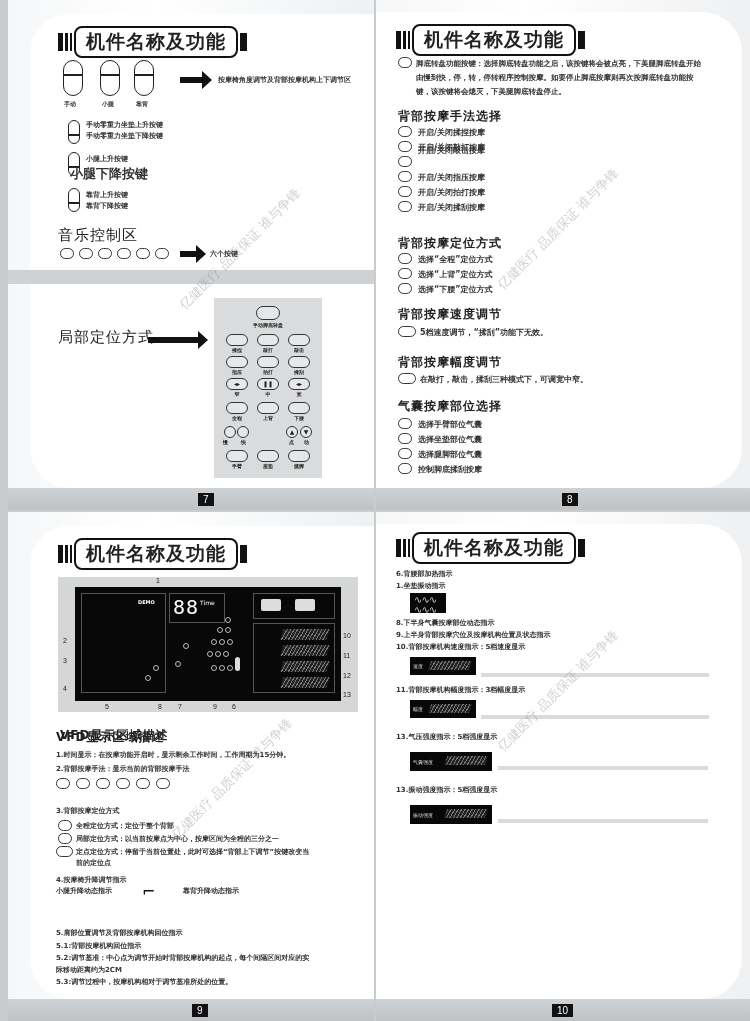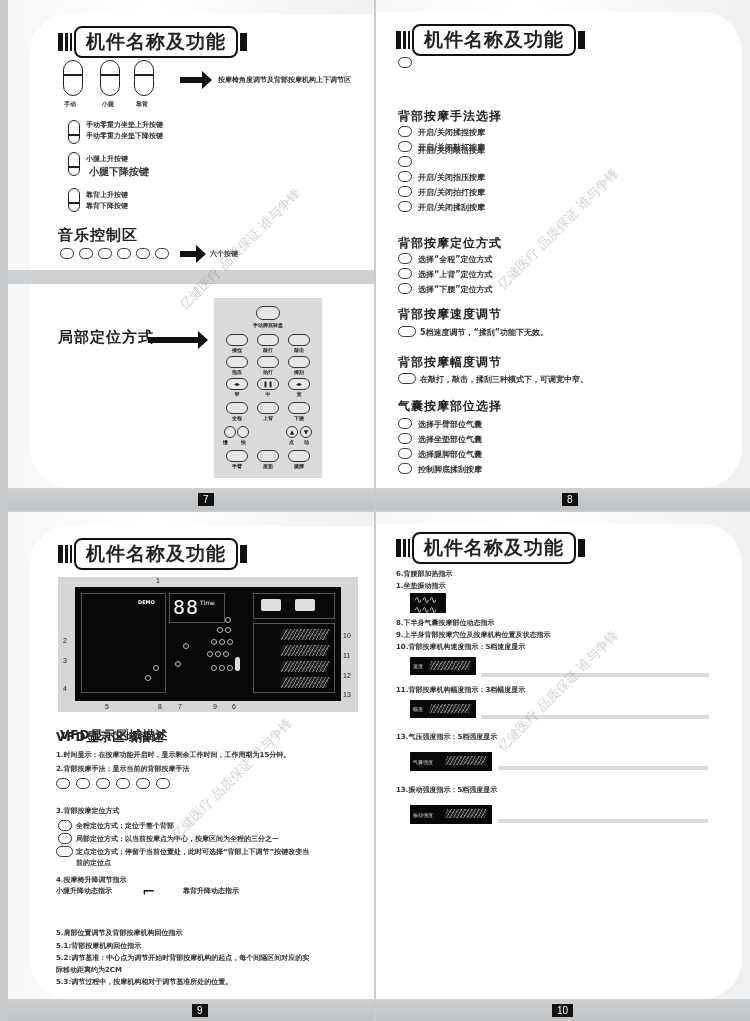--- a/index.html
+++ b/index.html
@@ -16,21 +16,21 @@
 .p9 .inner{left:22px;top:14px;right:0;bottom:22px;border-radius:40px 0 0 40px}
 .p10 .inner{left:0;top:12px;right:8px;bottom:22px;border-radius:0 40px 40px 0}
 .divider7{position:absolute;left:0;right:0;top:270px;height:14px;background:#cfd2d4}
 .pnum{position:absolute;bottom:4px;background:#111;color:#fff;font-size:10px;padding:1px 5px;font-family:"Liberation Sans",sans-serif}
 .hdr{position:absolute;display:flex;align-items:center}
 .hdr .bars{display:flex;gap:2px;margin-right:2px}
 .hdr .bars i{display:block;background:#111;height:18px}
 .hdr .box{border:2px solid #111;border-radius:8px;padding:1px 10px;font-family:"DejaVu Serif",serif;font-size:19px;font-weight:bold;letter-spacing:1px;background:#fff}
 .hdr .end{width:7px;height:18px;background:#111;margin-left:2px}
 .t{position:absolute;font-size:8px;white-space:nowrap;font-weight:bold;color:#333}
-.h2{position:absolute;font-size:14px;font-weight:bold;color:#222;letter-spacing:1px}
+.h2{position:absolute;font-size:14px;font-weight:normal;color:#222;letter-spacing:1px}
 .h2s{position:absolute;font-size:12px;font-weight:bold;color:#222;letter-spacing:1px}
 .arrow{position:absolute;height:6px;background:#111}
 .arrow:after{content:"";position:absolute;right:-10px;top:-6px;border-left:10px solid #111;border-top:9px solid transparent;border-bottom:9px solid transparent}
 .ic-sm{position:absolute;width:14px;height:11px;border:1.2px solid #333;border-radius:6px;background:#fff}
 .pill{position:absolute;width:14px;height:30px;border:1.5px solid #222;border-radius:7px}
 .pill:after{content:"";position:absolute;left:0;right:0;top:13px;height:1.5px;background:#222}
 .remote{position:absolute;left:206px;top:298px;width:108px;height:180px;background:#d9dbdc}
 .rbtn{position:absolute;width:22px;height:12px;border:1px solid #333;border-radius:7px;background:#e6e7e8;font-size:6px;text-align:center;line-height:10px}
 .rlbl{position:absolute;font-size:5px;width:30px;text-align:center;color:#222;font-weight:bold}
 .wm{position:absolute;font-size:13px;color:rgba(120,120,120,0.35);transform:rotate(-45deg);white-space:nowrap;font-family:"DejaVu Serif",serif}
@@ -68,21 +68,21 @@
   <div class="t" style="left:128px;top:100px;font-size:6px">靠背</div>
   <div class="arrow" style="left:172px;top:77px;width:22px"></div>
   <div class="t" style="left:210px;top:75px;font-size:7px">按摩椅角度调节及背部按摩机构上下调节区</div>
 
   <div class="pill" style="left:60px;top:120px;width:12px;height:24px"></div>
   <div class="t" style="left:78px;top:120px;font-size:7px">手动零重力坐垫上升按键</div>
   <div class="t" style="left:78px;top:131px;font-size:7px">手动零重力坐垫下降按键</div>
 
   <div class="pill" style="left:60px;top:152px;width:12px;height:24px"></div>
   <div class="t" style="left:78px;top:154px;font-size:7px">小腿上升按键</div>
-  <div class="t" style="left:81px;top:165px;font-size:10px">小腿下降按键</div>
+  <div class="t" style="left:62px;top:165px;font-size:13px">小腿下降按键</div>
 
   <div class="pill" style="left:60px;top:188px;width:12px;height:24px"></div>
   <div class="t" style="left:78px;top:190px;font-size:7px">靠背上升按键</div>
   <div class="t" style="left:78px;top:201px;font-size:7px">靠背下降按键</div>
 
   <div class="h2" style="left:50px;top:226px;font-family:'DejaVu Serif',serif;font-size:15px">音乐控制区</div>
   <div style="position:absolute;left:52px;top:248px;display:flex;gap:5px">
     <div class="ic-sm" style="position:relative"></div>
     <div class="ic-sm" style="position:relative"></div>
     <div class="ic-sm" style="position:relative"></div>
@@ -157,20 +157,21 @@
     <span class="bars">
         <i style="width:5px"></i>
         <i style="width:3px"></i>
         <i style="width:2px"></i>
       </span>
     <span class="box">机件名称及功能</span>
     <span class="end"></span>
   </div>
 
   <div class="ic-sm" style="left:22px;top:57px"></div>
+  <div class="t" style="left:40px;top:57px;width:290px;white-space:normal;line-height:14px;font-size:7.5px">脚底转盘功能按键：选择脚底转盘功能之后，该按键将会被点亮，下美腿脚底转盘开始由慢到快，停，转，停转程序控制按摩。如要停止脚底按摩则再次按脚底转盘功能按键，该按键将会熄灭，下美腿脚底转盘停止。</div>
 
   <div class="h2s" style="left:22px;top:108px">背部按摩手法选择</div>
   <div class="ic-sm" style="left:22px;top:126px"></div>
     <div class="t" style="left:42px;top:127px">开启/关闭揉捏按摩</div>
   <div class="ic-sm" style="left:22px;top:141px"></div>
     <div class="t" style="left:42px;top:142px">开启/关闭敲打按摩</div>
   <div class="ic-sm" style="left:22px;top:156px"></div>
     <div class="t" style="left:42px;top:145px">开启/关闭敲击按摩</div>
   <div class="ic-sm" style="left:22px;top:171px"></div>
     <div class="t" style="left:42px;top:172px">开启/关闭指压按摩</div>

